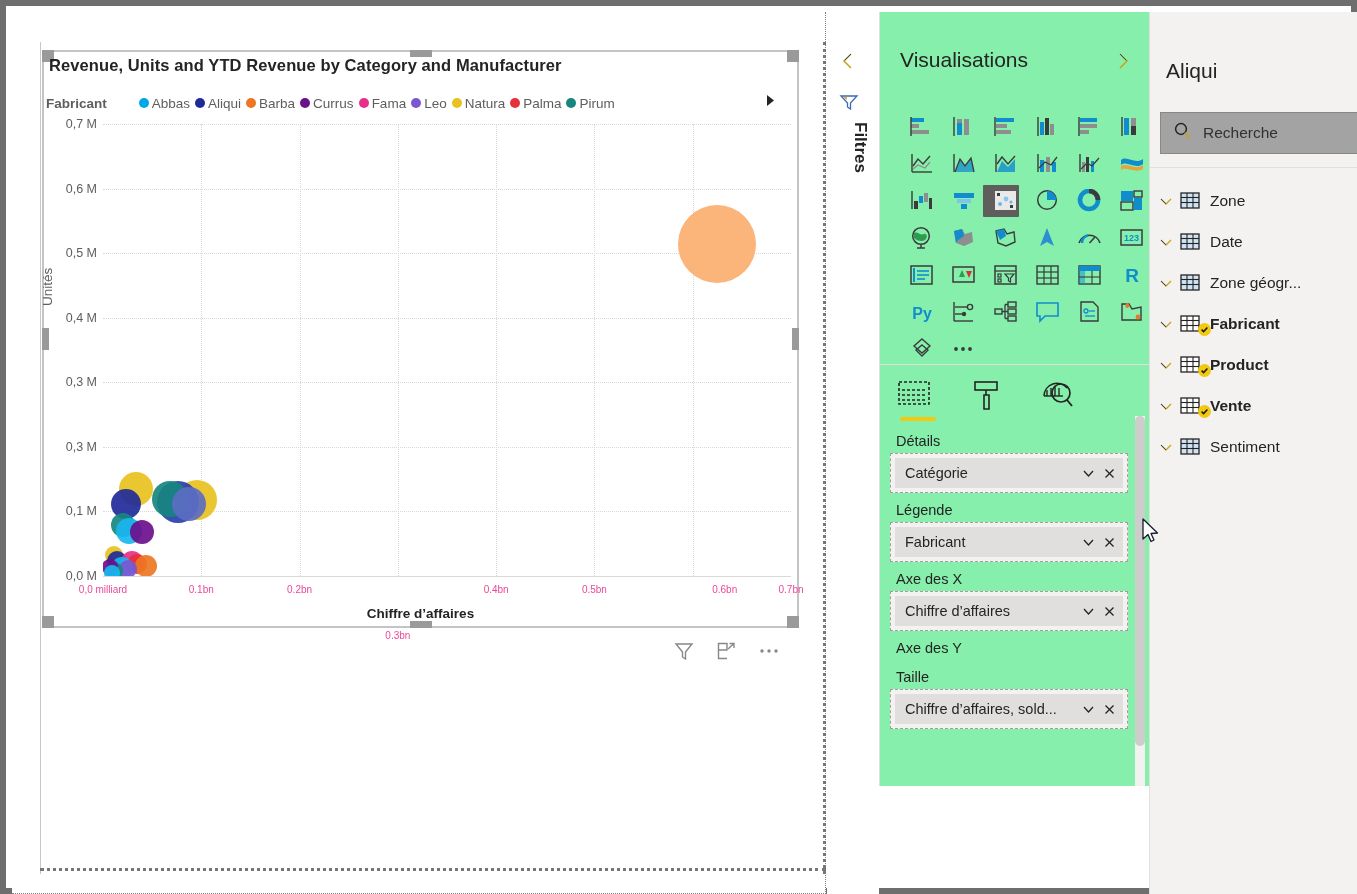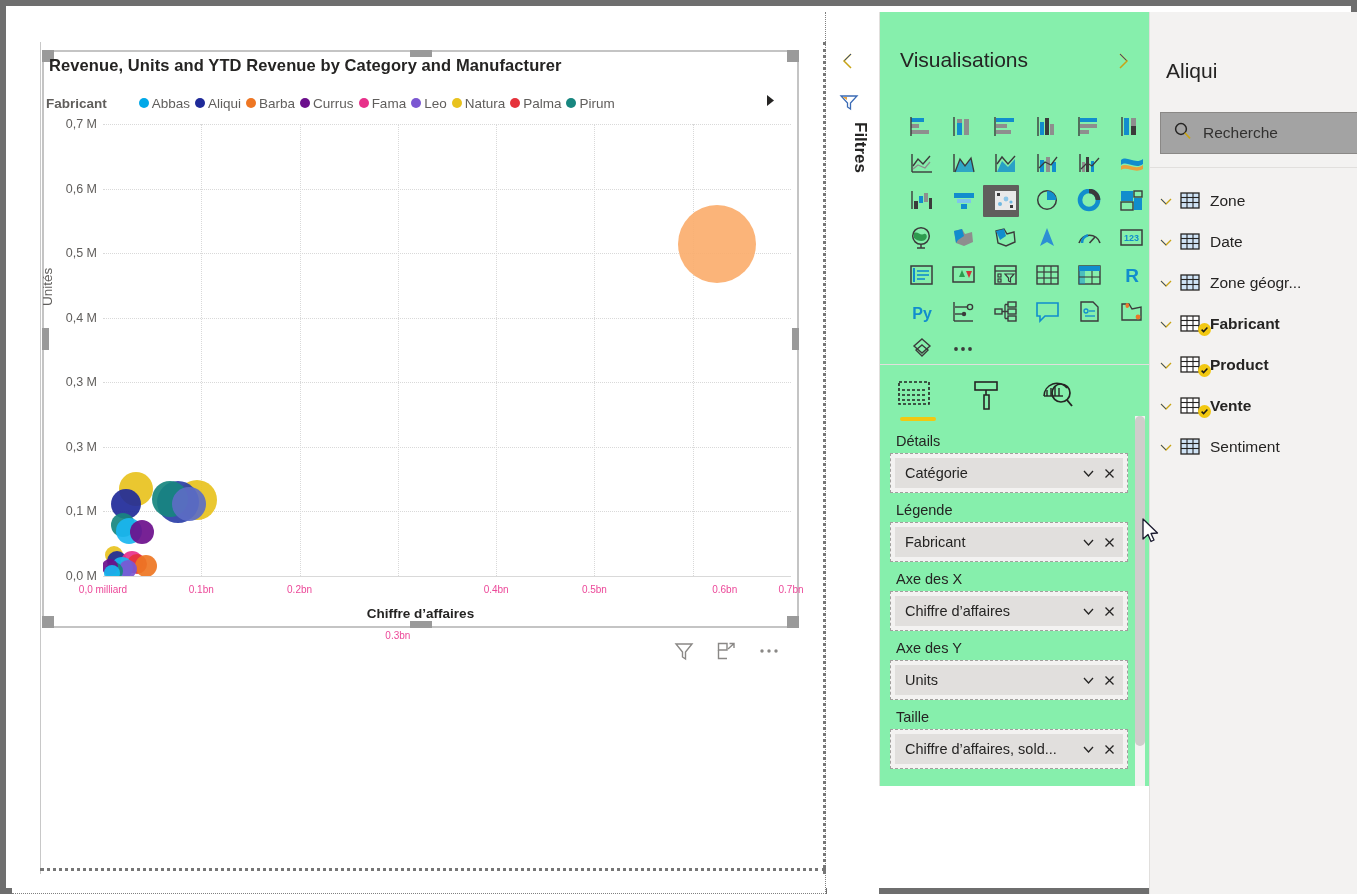--- a/index.html
+++ b/index.html
@@ -762,32 +762,20 @@
                 </svg></span>
               <span class="chip-btn"><svg width="15" height="15" viewBox="0 0 15 15">
                   <line x1="3.5" y1="3.5" x2="11.5" y2="11.5" stroke="#252423" stroke-width="1.3"></line>
                   <line x1="11.5" y1="3.5" x2="3.5" y2="11.5" stroke="#252423" stroke-width="1.3"></line>
                 </svg></span>
             </div>
           </div>
         </div>
         <div class="well-group">
           <div class="well-label">Axe des Y</div>
-          <div class="well-drop">
-            <div class="well-chip">
-              <span class="chip-text">Units</span>
-              <span class="chip-btn"><svg width="15" height="15" viewBox="0 0 15 15">
-                  <polyline points="3,5 7.5,10 12,5" fill="none" stroke="#252423" stroke-width="1.3"></polyline>
-                </svg></span>
-              <span class="chip-btn"><svg width="15" height="15" viewBox="0 0 15 15">
-                  <line x1="3.5" y1="3.5" x2="11.5" y2="11.5" stroke="#252423" stroke-width="1.3"></line>
-                  <line x1="11.5" y1="3.5" x2="3.5" y2="11.5" stroke="#252423" stroke-width="1.3"></line>
-                </svg></span>
-            </div>
-          </div>
         </div>
         <div class="well-group">
           <div class="well-label">Taille</div>
           <div class="well-drop">
             <div class="well-chip">
               <span class="chip-text">Chiffre d’affaires, sold...</span>
               <span class="chip-btn"><svg width="15" height="15" viewBox="0 0 15 15">
                   <polyline points="3,5 7.5,10 12,5" fill="none" stroke="#252423" stroke-width="1.3"></polyline>
                 </svg></span>
               <span class="chip-btn"><svg width="15" height="15" viewBox="0 0 15 15">

